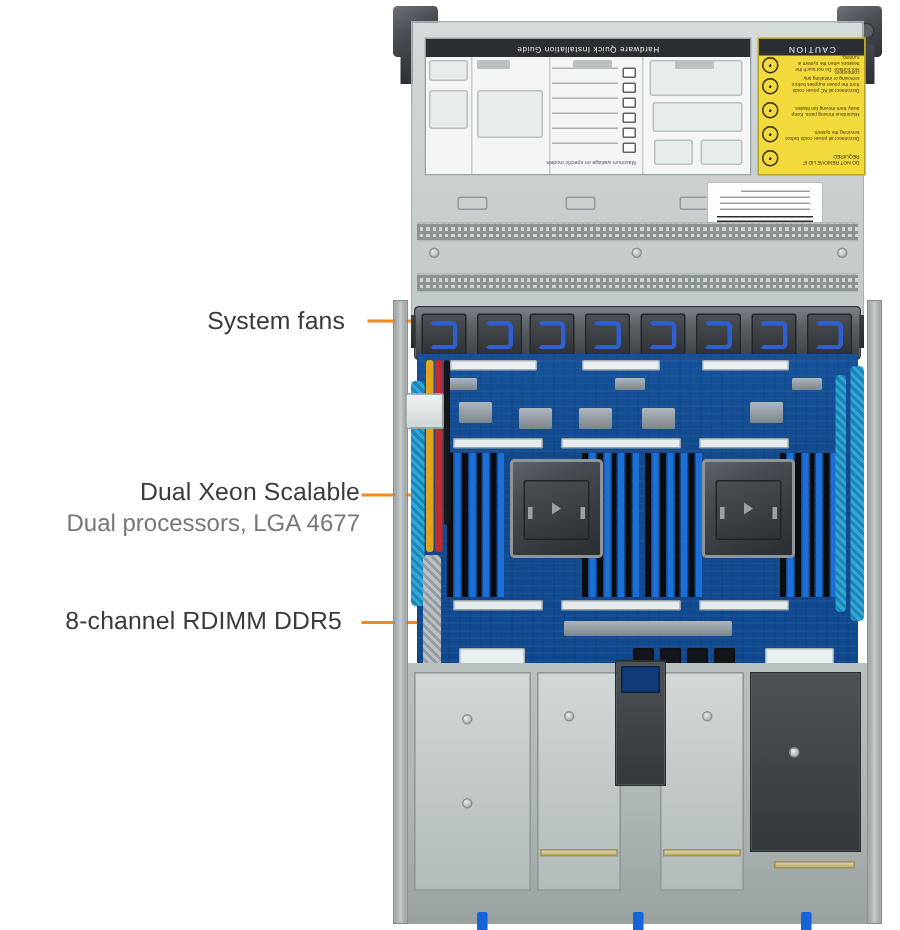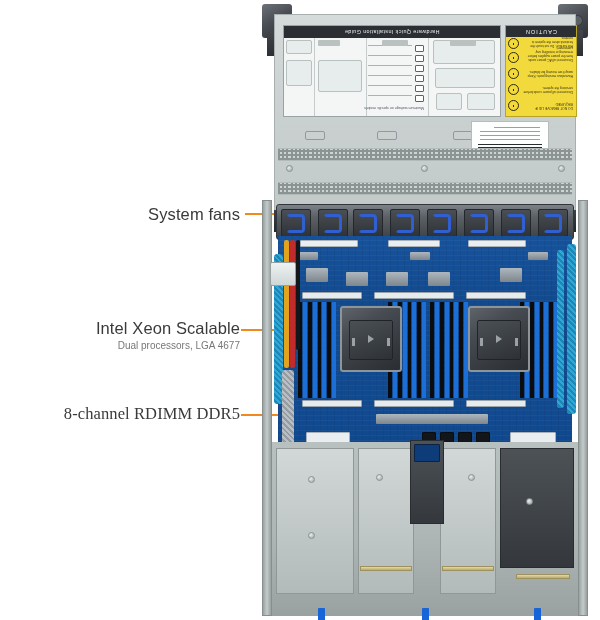--- a/index.html
+++ b/index.html
@@ -21,29 +21,29 @@
   .callout .l1, .callout .l2 {
     display: block;
     font-size: 16.5px;
     color: #3a3a3a;
     line-height: 1.22;
     white-space: nowrap;
     letter-spacing: .1px;
   }
   .callout .sub {
     display: block;
-    font-size: 10px;
+    font-size: 16px;
     color: #777777;
     line-height: 1.35;
     white-space: nowrap;
     margin-top: 1px;
   }
-  #co-fans  { right: 360px; top: 204px; }
+  #co-fans  { right: 370px; top: 204px; }
   #co-cpu   { right: 360px; top: 318px; }
-  #co-dimm  { right: 360px; top: 404px; font-family: Liberation Serif, serif; }
+  #co-dimm  { right: 372px; top: 404px; }
 
   
   .lead { position: absolute; background: #f08a1e; }
   .lead-h { height: 2px; }
   .lead-v { width: 2px; }
   .dot {
     position: absolute;
     width: 13px; height: 13px;
     border-radius: 50%;
     background: #f08a1e;
@@ -262,21 +262,21 @@
 </head>
 <body>
 
 <div id="stage">
 
   <div class="callout" id="co-fans">
     <span class="l1">System fans</span>
   </div>
 
   <div class="callout" id="co-cpu">
-    <span class="l2">Intel Xeon Scalable</span>
+    <span class="l2">Dual Xeon Scalable</span>
     <span class="sub">Dual processors, LGA 4677</span>
   </div>
 
   <div class="callout" id="co-dimm">
     <span class="l1">8-channel RDIMM DDR5</span>
   </div>
 
   <div class="lead lead-h" style="left:245px; top:213px; width:167px;"></div>
   <div class="dot" style="left:402px; top:207px;"></div>
 

